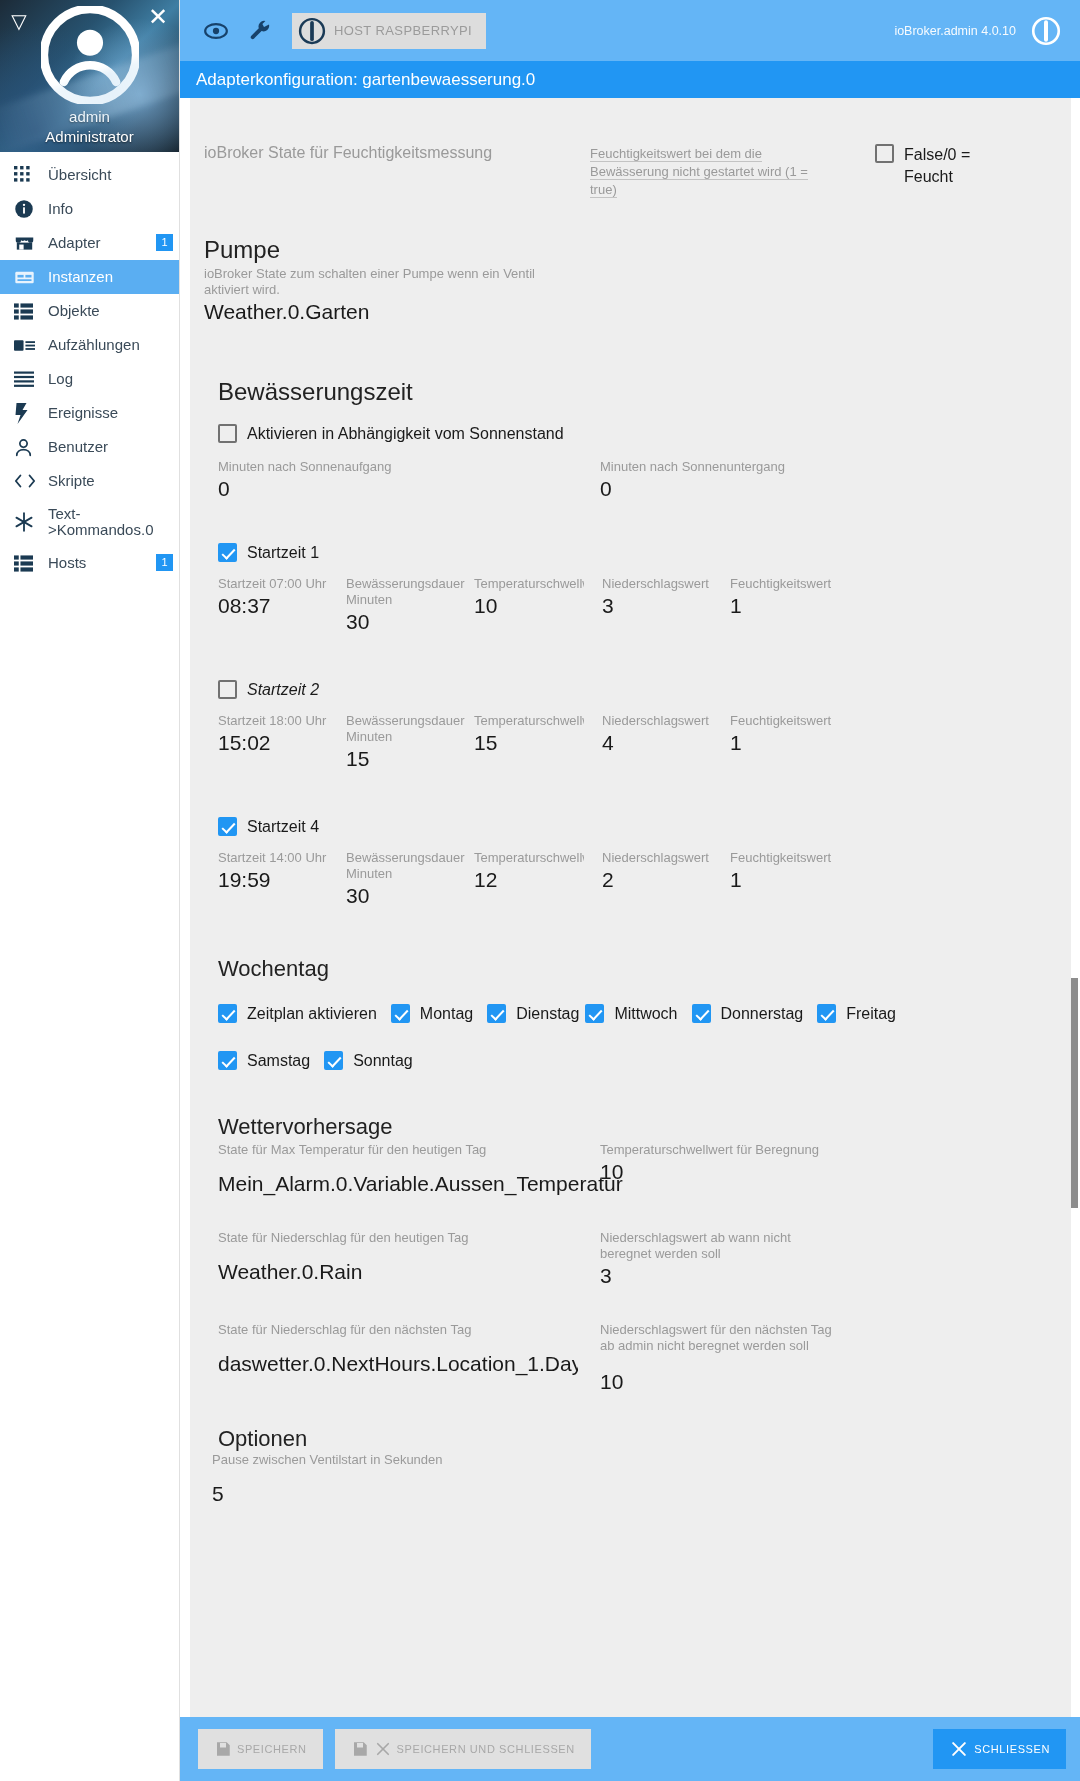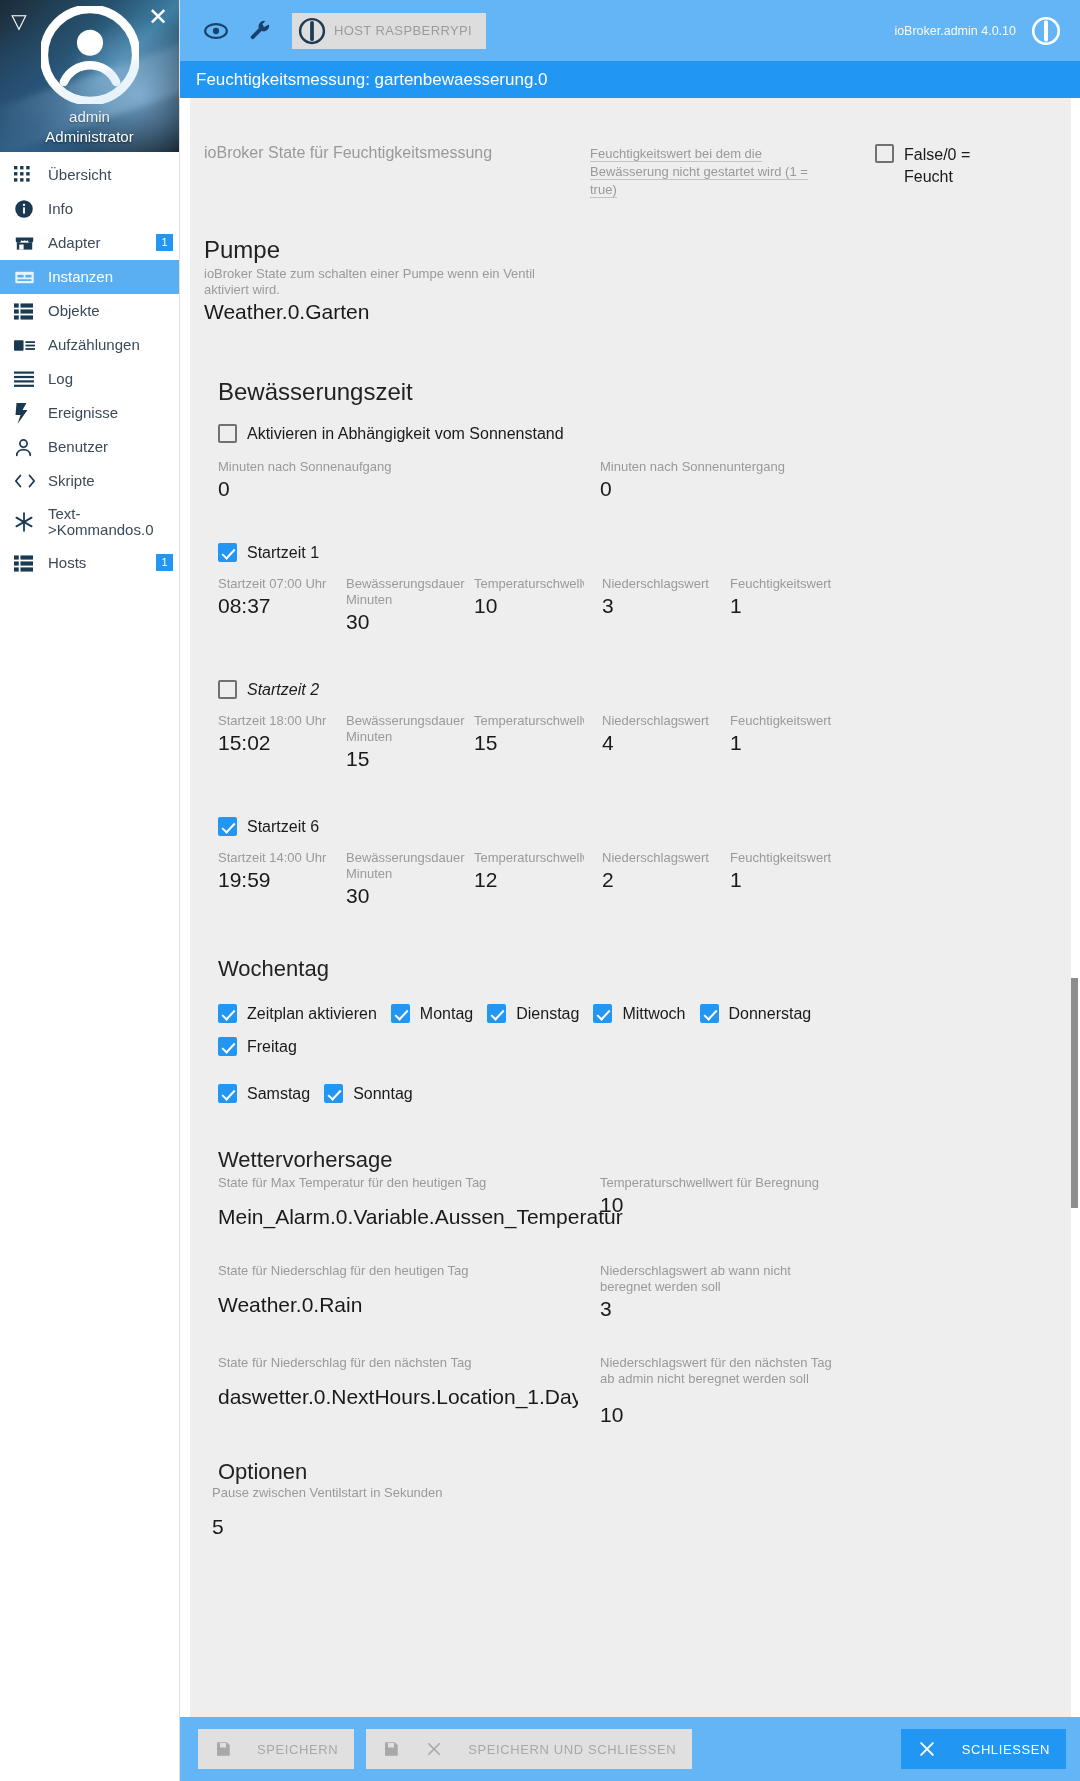--- a/index.html
+++ b/index.html
@@ -134,22 +134,22 @@
   }
   .cb-row { display: flex; align-items: center; gap: 10px; }
   .cb-lbl { font-size: 16px; color: #1a1a1a; }
 
   
   .actionbar {
     position: absolute; left: 0; right: 0; bottom: 0; height: 64px;
     background: #64b5f6; display: flex; align-items: center; padding: 0 14px 0 18px;
   }
   .btn {
-    height: 40px; display: flex; align-items: center; gap: 25px; padding: 0 16px;
-    font-size: 13px; letter-spacing: .6px; cursor: pointer;
+    height: 40px; display: flex; align-items: center; gap: 5px; padding: 0 16px;
+    font-size: 11px; letter-spacing: .6px; cursor: pointer;
   }
   .btn.disabled { background: #e0e0e0; color: #a8a8a8; }
   .btn.primary { background: #2196f3; color: #ffffff; margin-left: auto; }
   .ic { display: inline-flex; align-items: center; justify-content: center; }
 </style>
 </head>
 <body>
 
 <div class="app">
 
@@ -346,21 +346,21 @@
       </div>
       <div class="tb-version">ioBroker.admin 4.0.10</div>
       <div class="tb-power">
         <svg width="30" height="30" viewBox="0 0 24 24">
           <circle cx="12" cy="12" r="10.2" fill="none" stroke="#ffffff" stroke-width="2.1"></circle>
           <rect x="10.4" y="3.4" width="3.2" height="17.2" rx="1.6" fill="#ffffff"></rect>
         </svg>
       </div>
     </div>
 
-    <div class="titlebar">Feuchtigkeitsmessung: gartenbewaesserung.0</div>
+    <div class="titlebar">Adapterkonfiguration: gartenbewaesserung.0</div>
 
     <div class="content-wrap">
       <div class="card">
 
         <div class="row" style="margin-top:28px;">
           <div class="fld ul" style="width:360px;">
             <div class="ph">ioBroker State für Feuchtigkeitsmessung</div>
             <div style="height:28px;"></div>
           </div>
           <div class="fld" style="width:245px;margin-left:26px;">
@@ -445,21 +445,21 @@
             <div class="val">4</div>
           </div>
           <div class="fld ul" style="width:110px;margin-left:18px;padding-bottom:8px;overflow:hidden;white-space:nowrap;">
             <div class="lab">Feuchtigkeitswert</div>
             <div class="val">1</div>
           </div>
         </div>
 
         <div class="cb-row" style="margin-top:38px;margin-left:14px;">
           <span class="cb on"></span>
-          <span class="cb-lbl">Startzeit 6</span>
+          <span class="cb-lbl">Startzeit 4</span>
         </div>
         <div class="row" style="margin-top:14px;margin-left:14px;">
           <div class="fld ul" style="width:110px;padding-bottom:8px;">
             <div class="lab">Startzeit 14:00 Uhr</div>
             <div class="val">19:59</div>
           </div>
           <div class="fld ul" style="width:110px;margin-left:18px;padding-bottom:8px;">
             <div class="lab">Bewässerungsdauer Minuten</div>
             <div class="val">30</div>
           </div>
@@ -481,21 +481,21 @@
 
         <div style="margin-top:22px;margin-left:14px;display:flex;flex-wrap:wrap;align-items:center;width:700px;row-gap:14px;">
           <div class="cb-row" style="margin-right:14px;">
             <span class="cb on"></span>
             <span class="cb-lbl">Zeitplan aktivieren</span>
           </div>
           <div class="cb-row" style="margin-right:14px;">
             <span class="cb on"></span>
             <span class="cb-lbl">Montag</span>
           </div>
-          <div class="cb-row" style="margin-right:14px;">
+          <div class="cb-row" style="margin-right:6px;">
             <span class="cb on"></span>
             <span class="cb-lbl">Dienstag</span>
           </div>
           <div class="cb-row" style="margin-right:14px;">
             <span class="cb on"></span>
             <span class="cb-lbl">Mittwoch</span>
           </div>
           <div class="cb-row" style="margin-right:14px;">
             <span class="cb on"></span>
             <span class="cb-lbl">Donnerstag</span>

